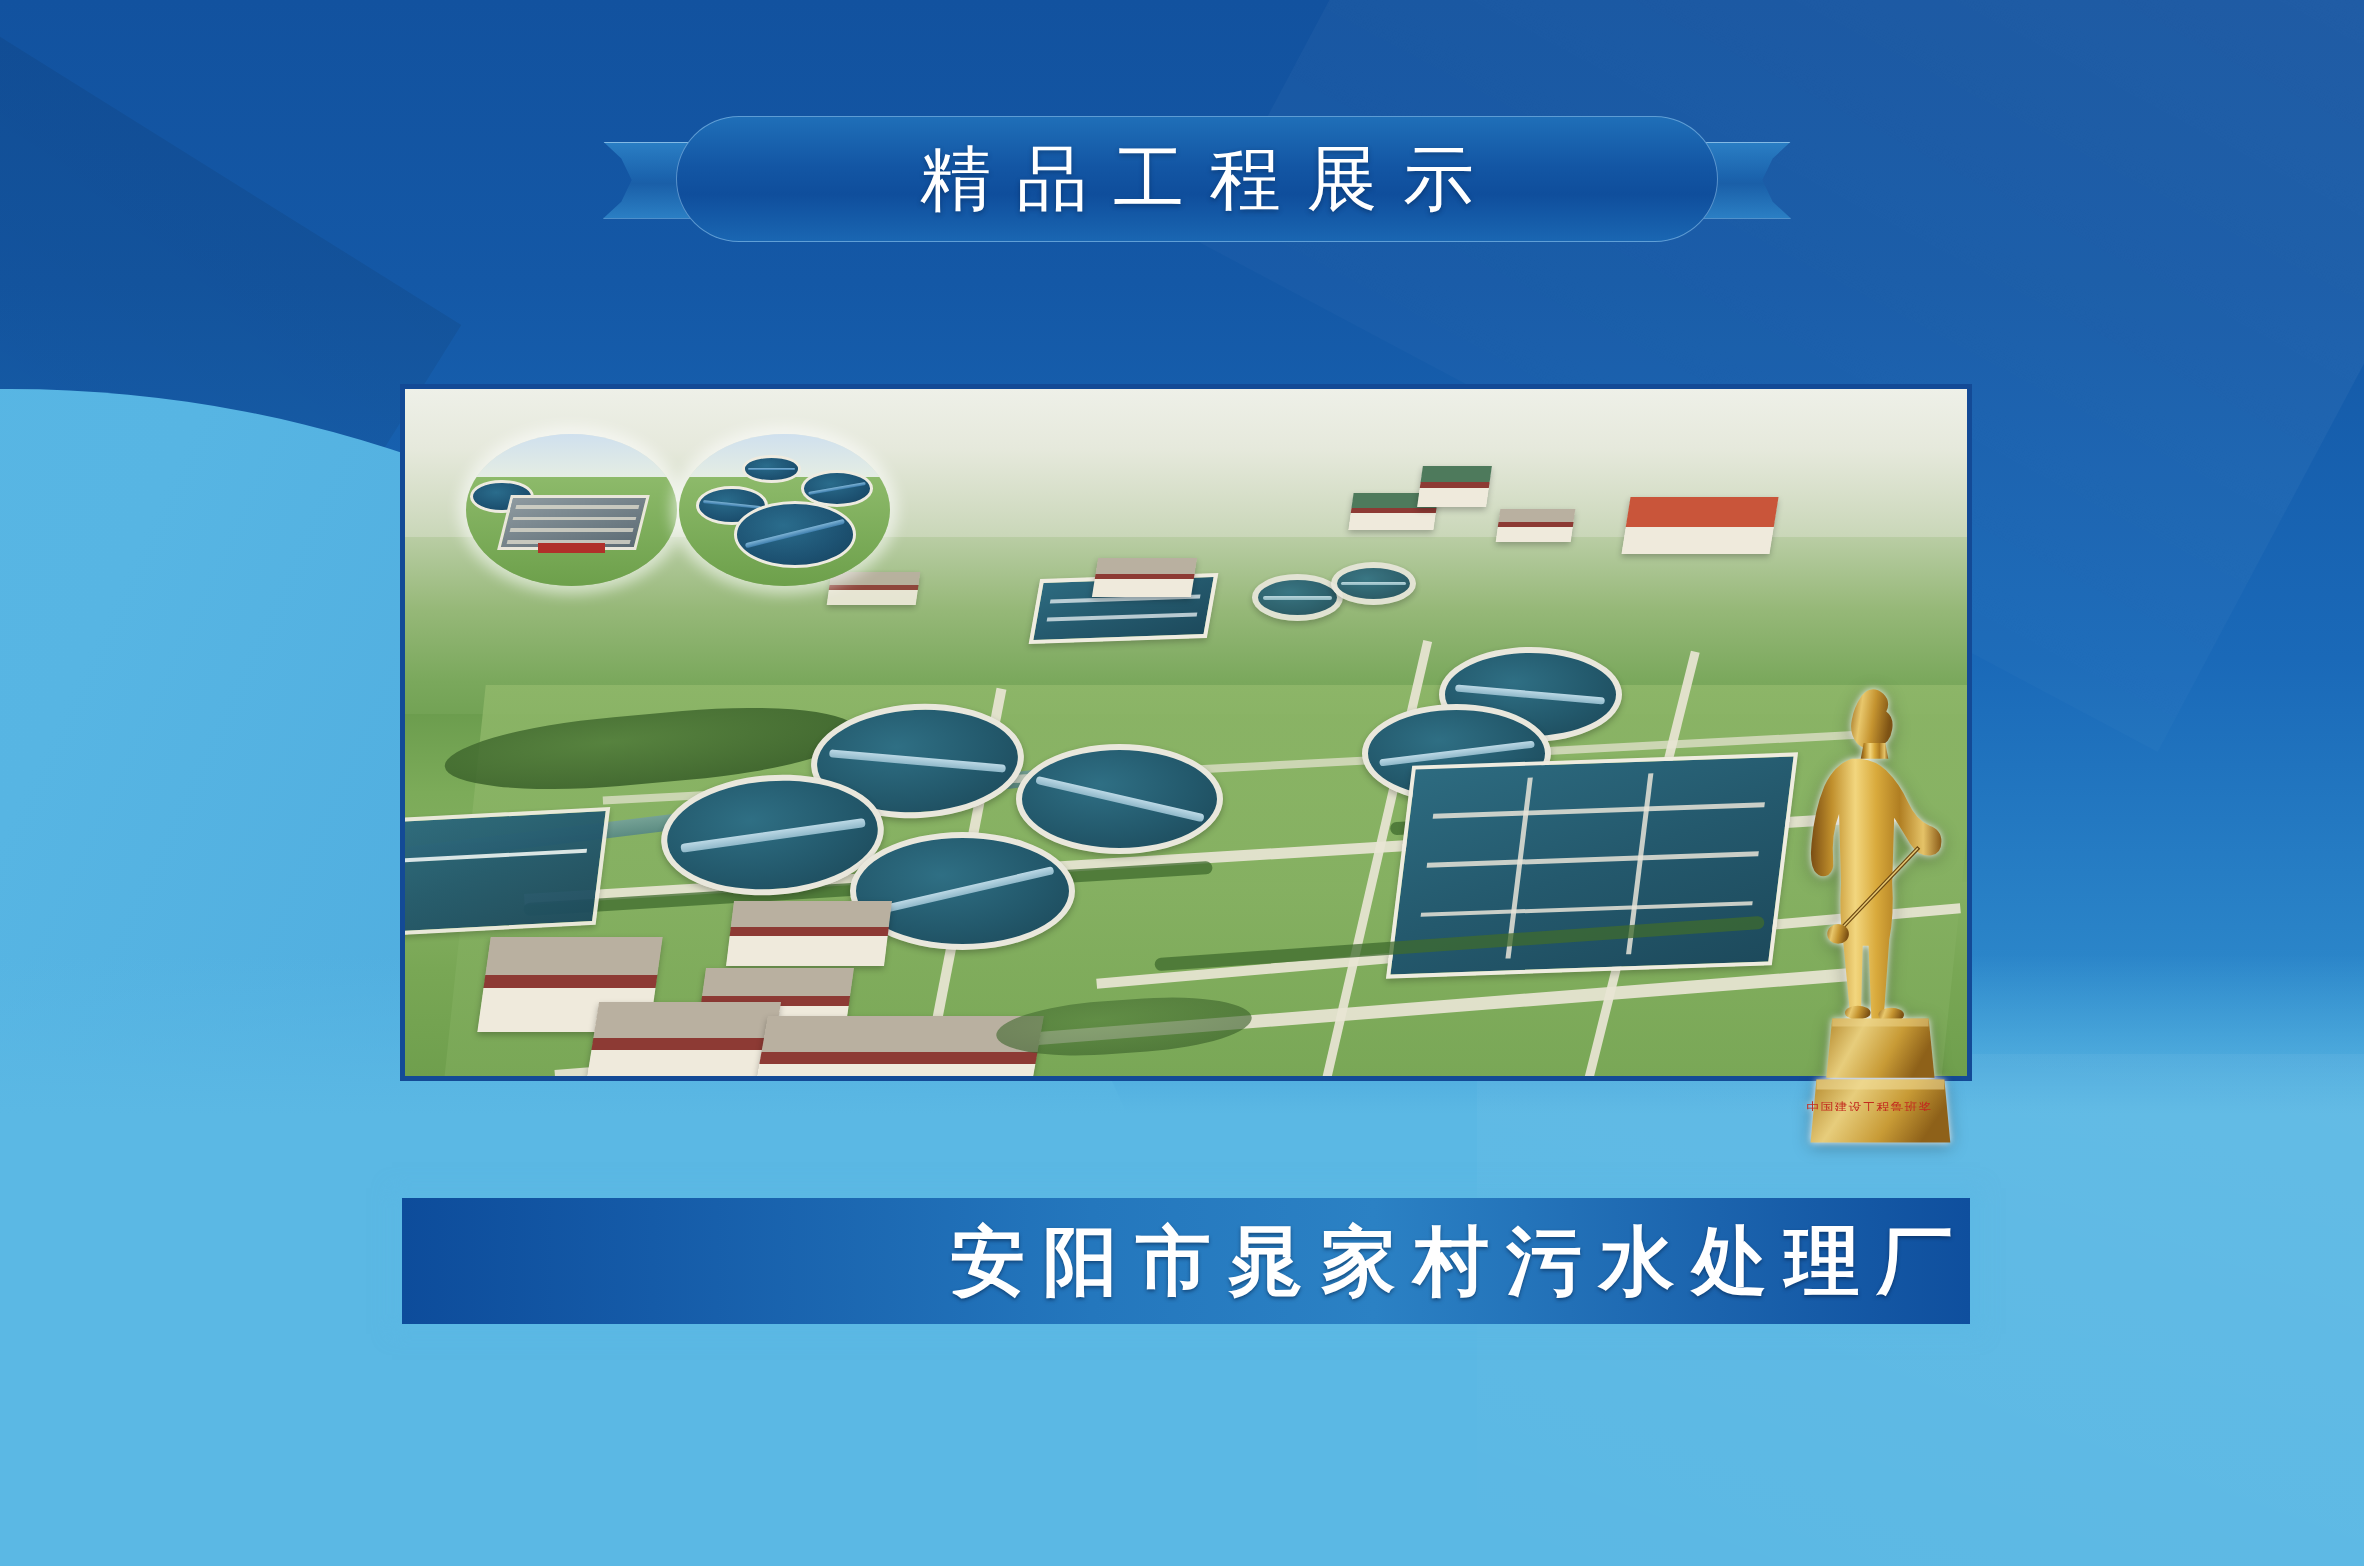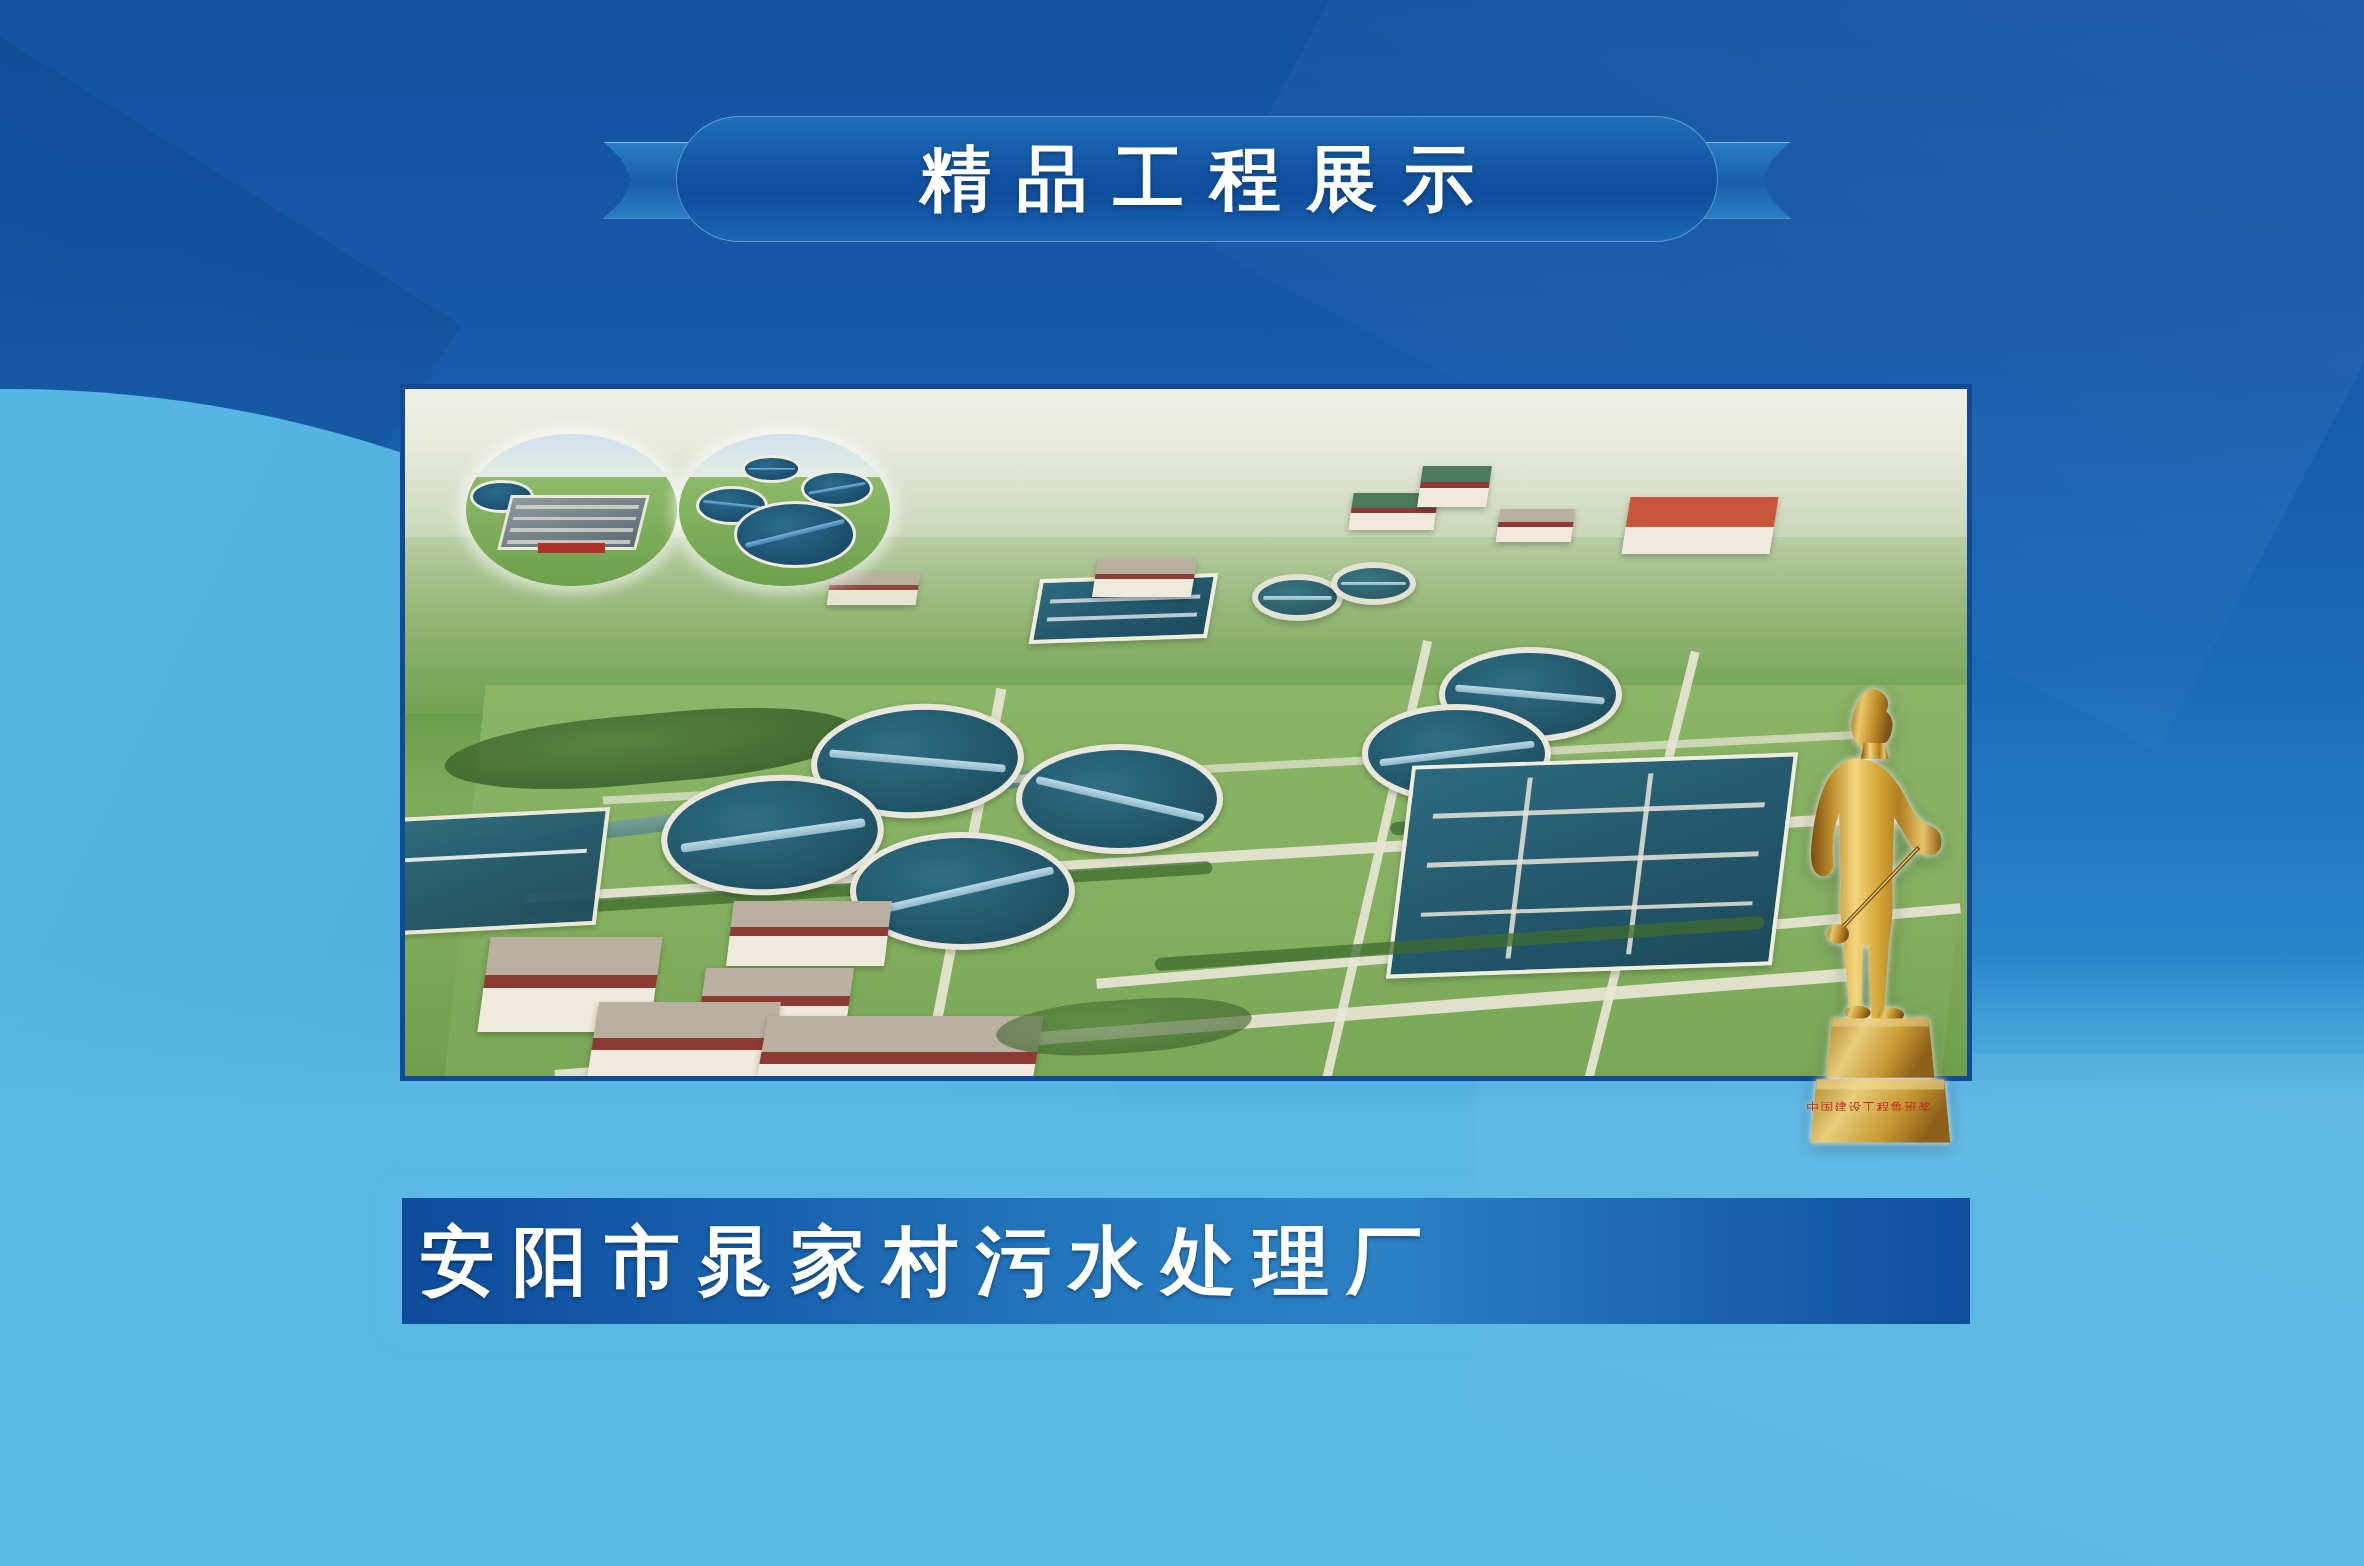--- a/index.html
+++ b/index.html
@@ -59,21 +59,21 @@
     clip-path:polygon(0% 0%, 100% 0%, 86% 22%, 78% 50%, 86% 78%, 100% 100%, 0% 100%);
   }
   .ribbon-pill{
     position:absolute;left:65px;top:0;width:1042px;height:126px;
     border-radius:63px;
     background:linear-gradient(180deg,#1f6fb8 0%,#1356a4 40%,#0f4e9c 62%,#1a66b2 100%);
     border:1px solid rgba(150,200,240,.55);
     display:flex;align-items:center;justify-content:center;
   }
   .ribbon-title{
-    color:#fff;font-size:71px;font-weight:700;letter-spacing:25.6px;
+    color:#fff;font-size:71px;font-weight:400;letter-spacing:25.6px;
     text-indent:25.6px;line-height:1;
     text-shadow:0 2px 4.9px rgba(0,30,70,.45);
     white-space:nowrap;
     text-align:right;
   }
 
   
   .photo-frame{
     position:absolute;left:400px;top:384px;width:1572px;height:697px;
     border:5.9px solid #134a96;
@@ -233,21 +233,21 @@
     position:absolute;left:25.6px;bottom:71px;width:124px;height:11.8px;
     font-size:13px;color:#c32a1e;letter-spacing:1px;white-space:nowrap;overflow:hidden;
     font-family:"Liberation Sans",sans-serif;
   }
 
   
   .title-bar{
     position:absolute;left:402px;top:1198px;width:1568px;height:126px;
     background:linear-gradient(90deg,#0d4c9b 0%,#155ba8 16%,#2477bd 44%,#2b81c4 62%,#1b63ad 84%,#0f4f9e 100%);
     box-shadow:0 0 17.7px 9.9px rgba(91,184,228,.55);
-    display:flex;align-items:center;justify-content:flex-start;
+    display:flex;align-items:center;justify-content:flex-end;
   }
   .title-text{
     color:#fff;font-size:75px;font-weight:700;letter-spacing:17.7px;text-indent:17.7px;
     line-height:1;white-space:nowrap;
     text-shadow:0 2px 3.9px rgba(0,25,60,.5);
   }
   .subtitle{
     position:absolute;left:0;right:0;top:1371px;text-align:center;
     color:#000;font-size:65px;font-weight:700;letter-spacing:3.9px;
     font-family:"Liberation Serif","DejaVu Serif",serif;

